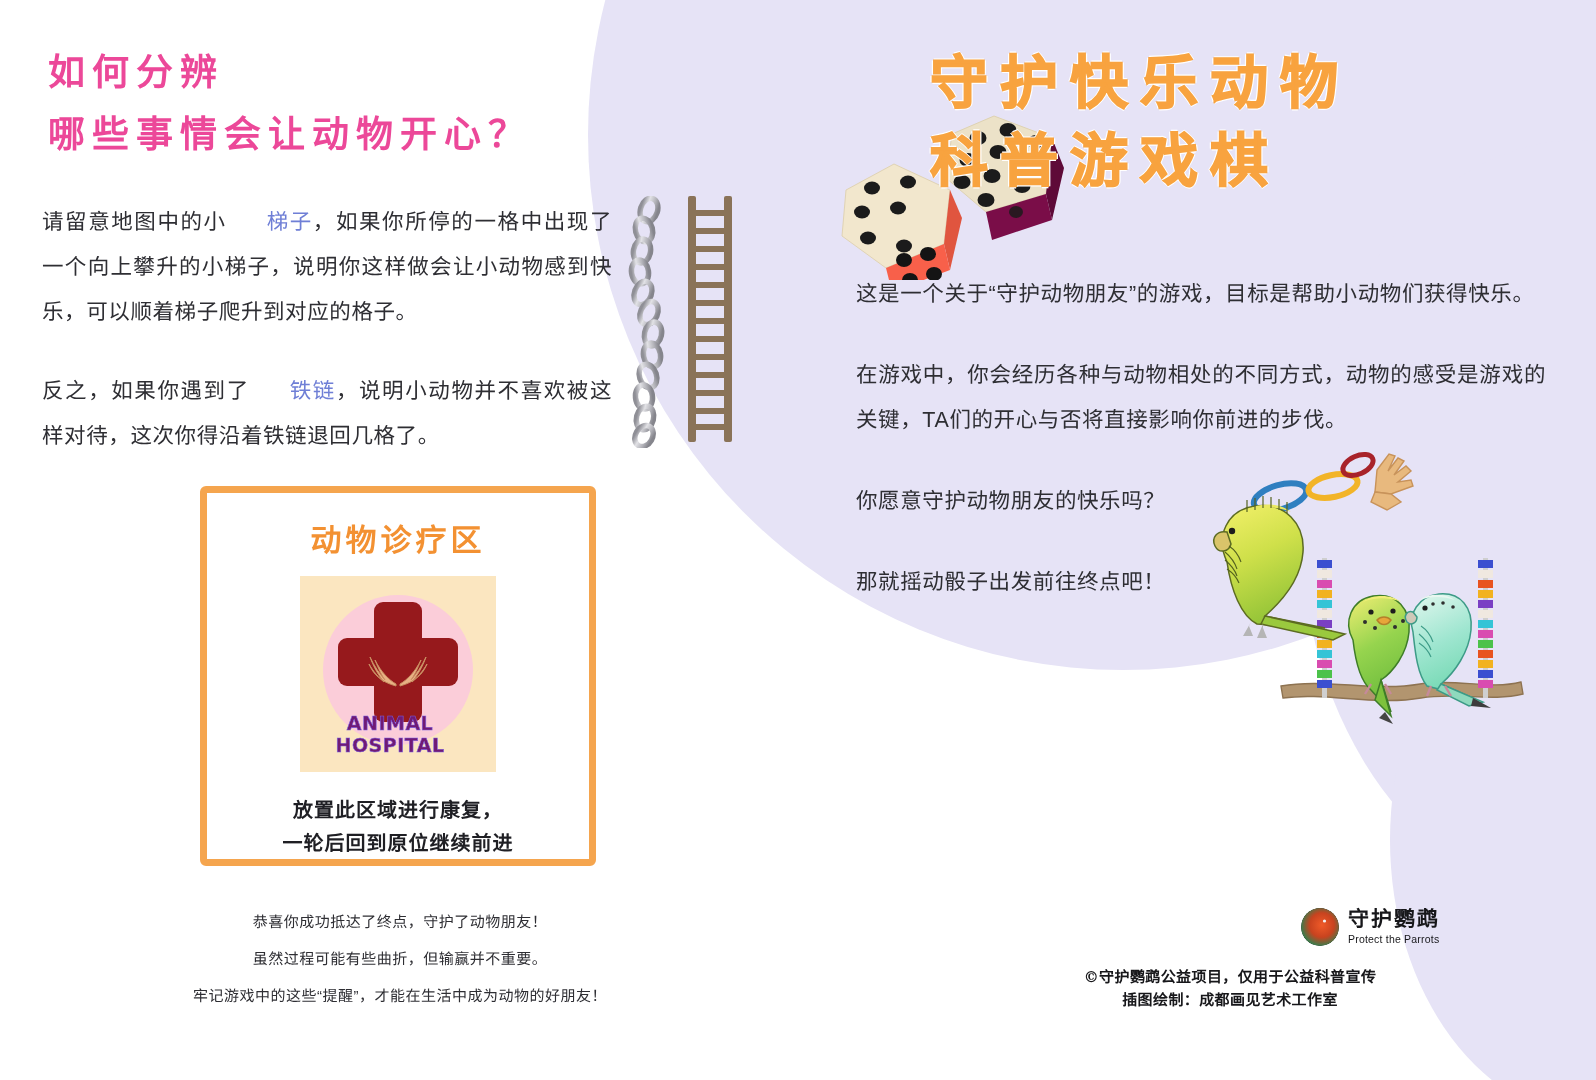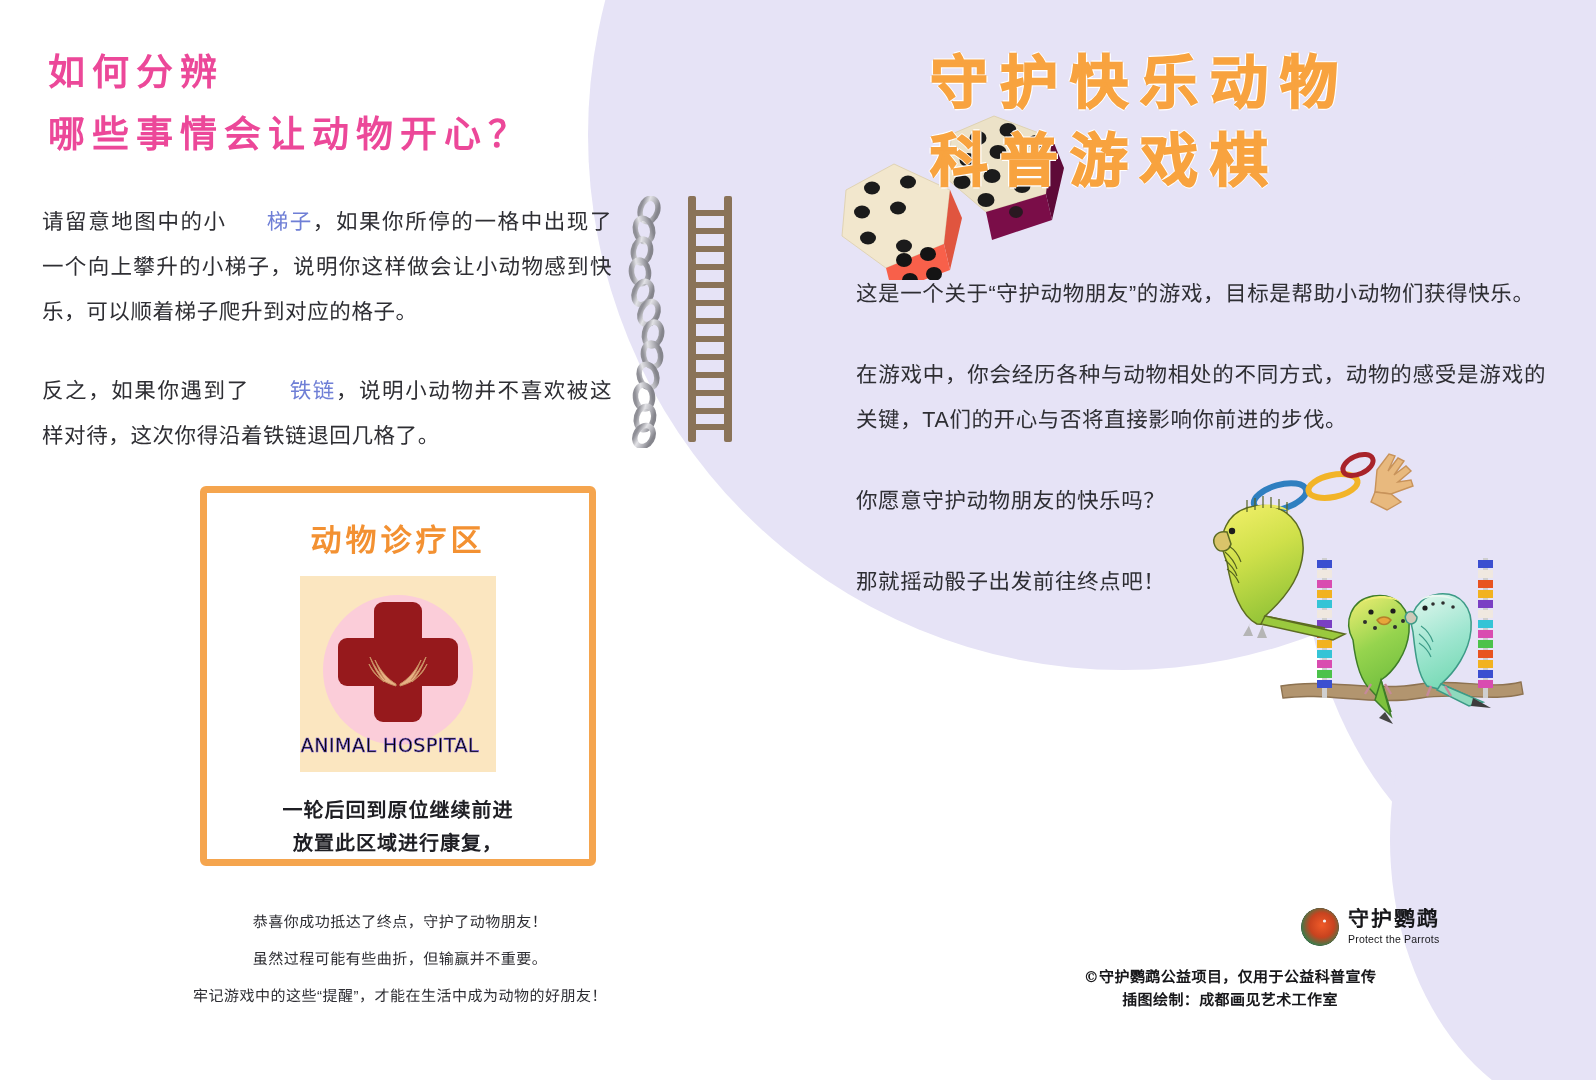--- a/index.html
+++ b/index.html
@@ -64,21 +64,21 @@
     position:absolute;left:50%;top:48%;transform:translate(-50%,-50%);
     width:150px;height:150px;border-radius:50%;background:#fbcdd9;
   }
   .hosp-cross-v{position:absolute;left:50%;top:26px;transform:translateX(-50%);
     width:48px;height:120px;background:#96191c;border-radius:9px;}
   .hosp-cross-h{position:absolute;left:50%;top:62px;transform:translateX(-50%);
     width:120px;height:48px;background:#96191c;border-radius:9px;}
   .hosp-wings{position:absolute;left:50%;top:78px;transform:translateX(-50%);z-index:3;}
   .hosp-word{
     position:absolute;left:0;right:16px;bottom:16px;text-align:center;
-    font-size:19px;font-weight:400;color:#000000;letter-spacing:.5px;
+    font-size:19px;font-weight:700;color:#701a75;letter-spacing:.5px;
     font-family:"DejaVu Sans","Liberation Sans",sans-serif;
     -webkit-text-stroke:.6px #7b5fe0;
   }
   .hosp-note{
     text-align:center;margin-top:22px;
     font-size:20px;font-weight:700;color:#1f1f24;line-height:33px;
     letter-spacing:1px;
     font-family:"DejaVu Serif","Liberation Serif",serif;
   }
 
@@ -195,22 +195,22 @@
       <div class="hosp-cross-h"></div>
       <svg class="hosp-wings" width="78" height="36" viewBox="0 0 78 36">
         <g fill="#e8b184" stroke="#c98f62" stroke-width="1">
           <path d="M37 30 C30 26 22 18 16 6 C20 16 23 22 26 26 C21 20 15 12 11 3 C15 14 20 22 25 28 C20 24 14 17 10 10 C14 20 22 28 37 32 Z"></path>
           <path d="M41 30 C48 26 56 18 62 6 C58 16 55 22 52 26 C57 20 63 12 67 3 C63 14 58 22 53 28 C58 24 64 17 68 10 C64 20 56 28 41 32 Z"></path>
         </g>
       </svg>
       <div class="hosp-word">ANIMAL HOSPITAL</div>
     </div>
     <div class="hosp-note">
+      <div>放置此区域进行康复，</div>
       <div>一轮后回到原位继续前进</div>
-      <div>放置此区域进行康复，</div>
     </div>
   </div>
 
   <div class="closing">
     <div>恭喜你成功抵达了终点，守护了动物朋友！</div>
     <div>虽然过程可能有些曲折，但输赢并不重要。</div>
     <div>牢记游戏中的这些“提醒”，才能在生活中成为动物的好朋友！</div>
   </div>
 
   <div class="hd-right">

